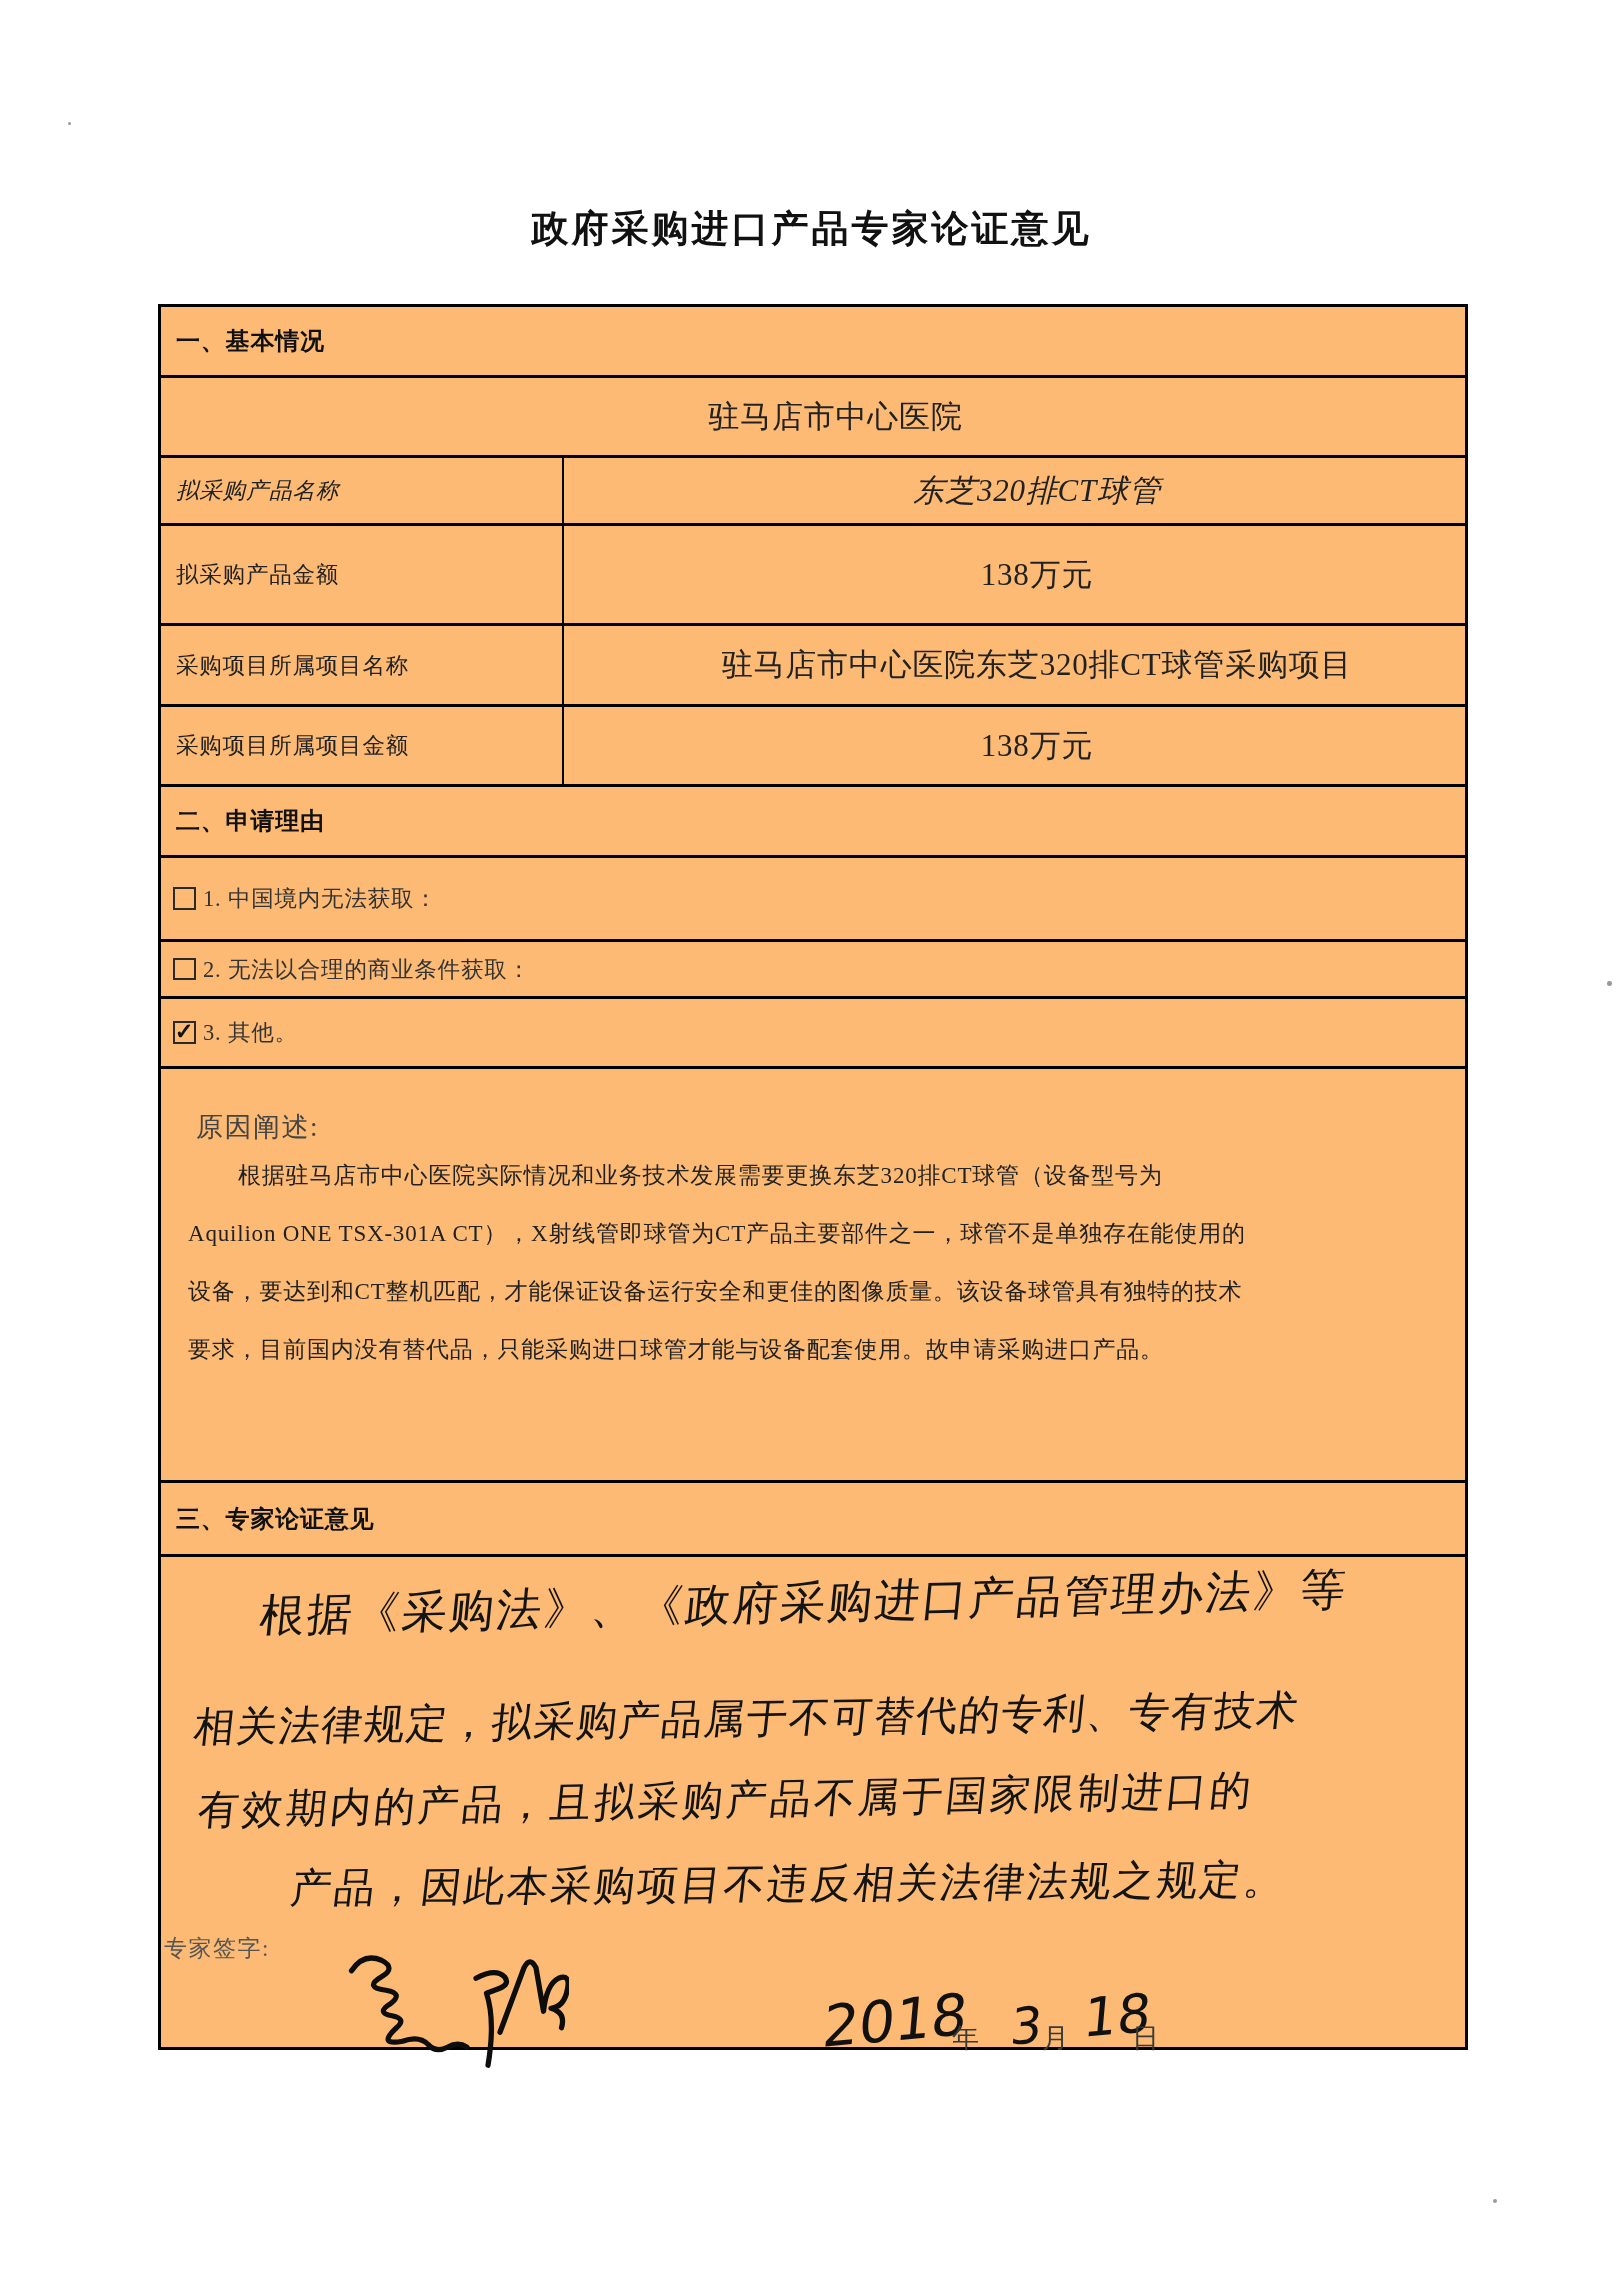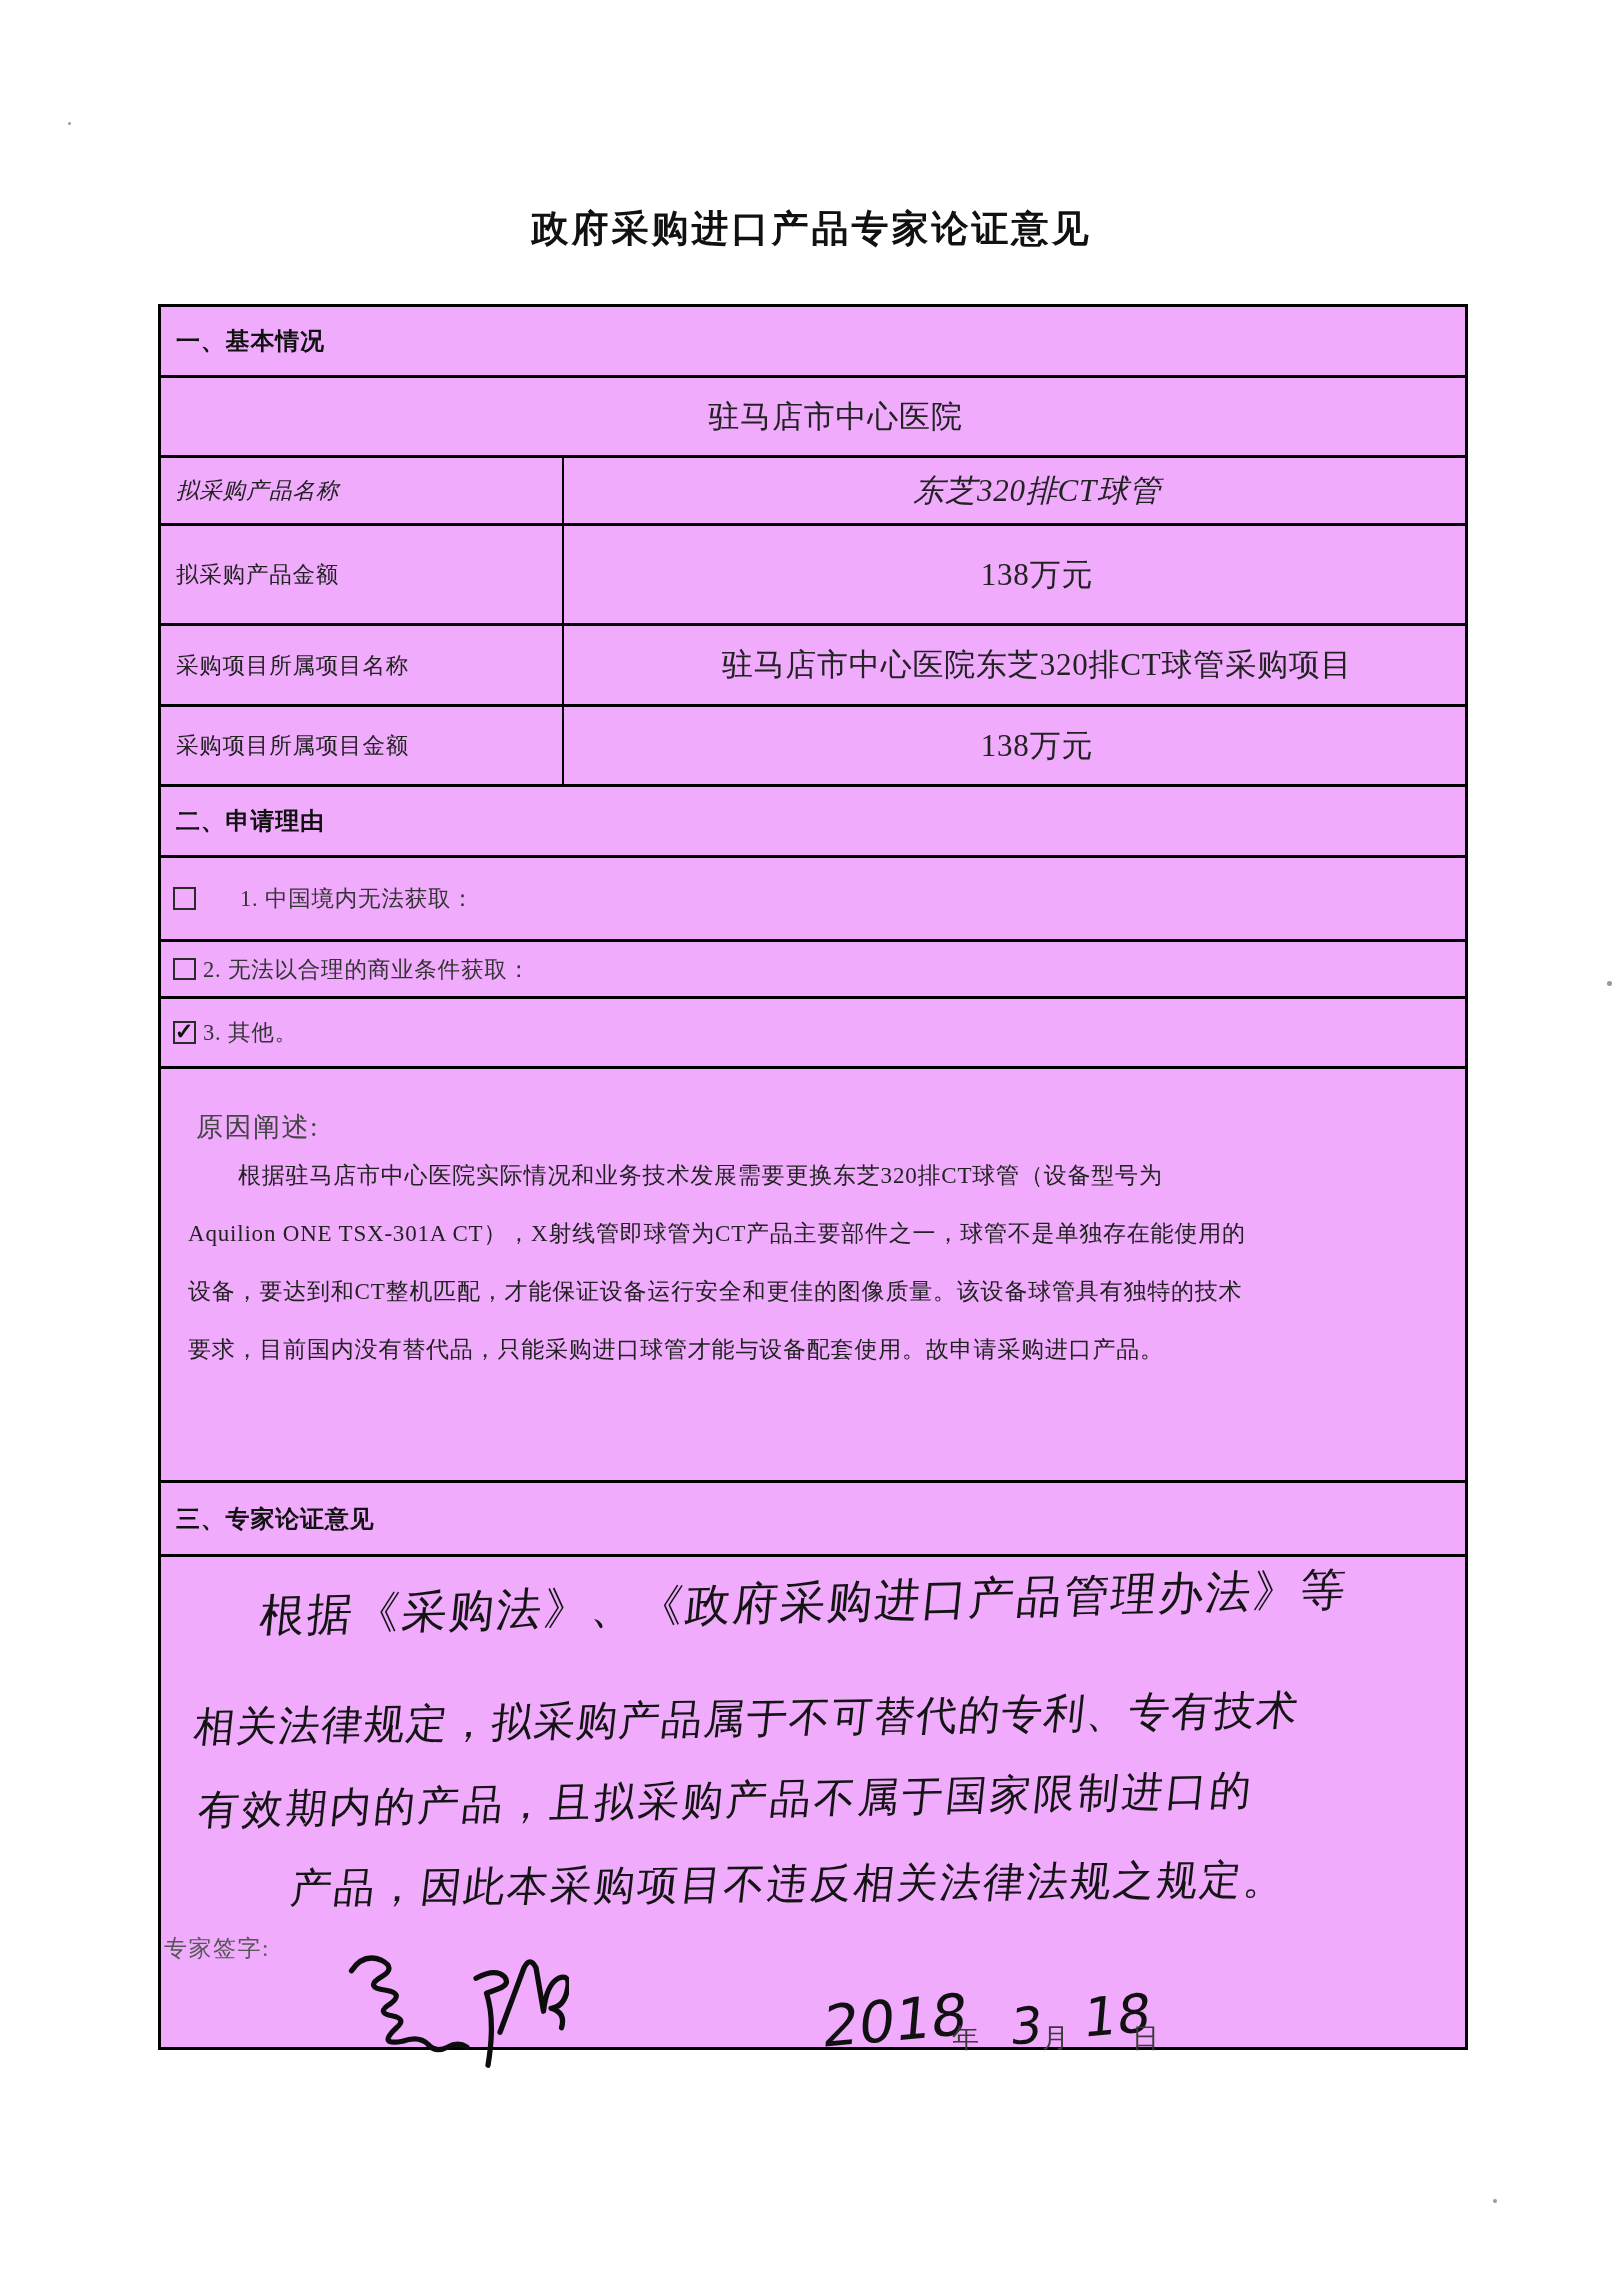--- a/index.html
+++ b/index.html
@@ -7,21 +7,21 @@
   body { font-family:"Liberation Serif","DejaVu Serif",serif; color:#1a1a1a; }
   .page {
     position:relative; width:1623px; height:2295px; background:#fff; overflow:hidden;
   }
   .doc-title {
     position:absolute; top:204px; left:0; width:100%;
     text-align:center; font-size:37px; font-weight:bold; letter-spacing:3px; color:#111;
   }
   .doc-table {
     position:absolute; left:158px; top:304px; width:1310px;
-    border:3px solid #000; background:#f0abfc;
+    border:3px solid #000; background:#fdba74;
   }
   .trow { position:relative; width:100%; }
   .trow + .trow { border-top:3px solid #000; }
   .section-row { display:flex; align-items:center; padding-left:15px; }
   .section-label { font-size:24px; font-weight:bold; color:#111; letter-spacing:0.8px; }
   .info-row { display:flex; }
   .info-label-cell {
     width:403px; border-right:2.3px solid #000; display:flex; align-items:center;
     padding-left:15px; font-size:22.5px; color:#222; letter-spacing:0.8px;
   }
@@ -106,21 +106,21 @@
 
     <div class="trow info-row" style="height:80px;">
       <div class="info-label-cell">采购项目所属项目金额</div>
       <div class="info-value-cell">138万元</div>
     </div>
 
     <div class="trow section-row" style="height:71px;">
       <span class="section-label">二、申请理由</span>
     </div>
 
-    <div class="trow checkbox-row" style="height:84px;gap:37px;">
+    <div class="trow checkbox-row" style="height:84px;">
       <span class="cbox"></span>
       <span class="cb-text">1. 中国境内无法获取：</span>
     </div>
 
     <div class="trow checkbox-row" style="height:57px;">
       <span class="cbox"></span>
       <span class="cb-text">2. 无法以合理的商业条件获取：</span>
     </div>
 
     <div class="trow checkbox-row" style="height:70px;">

